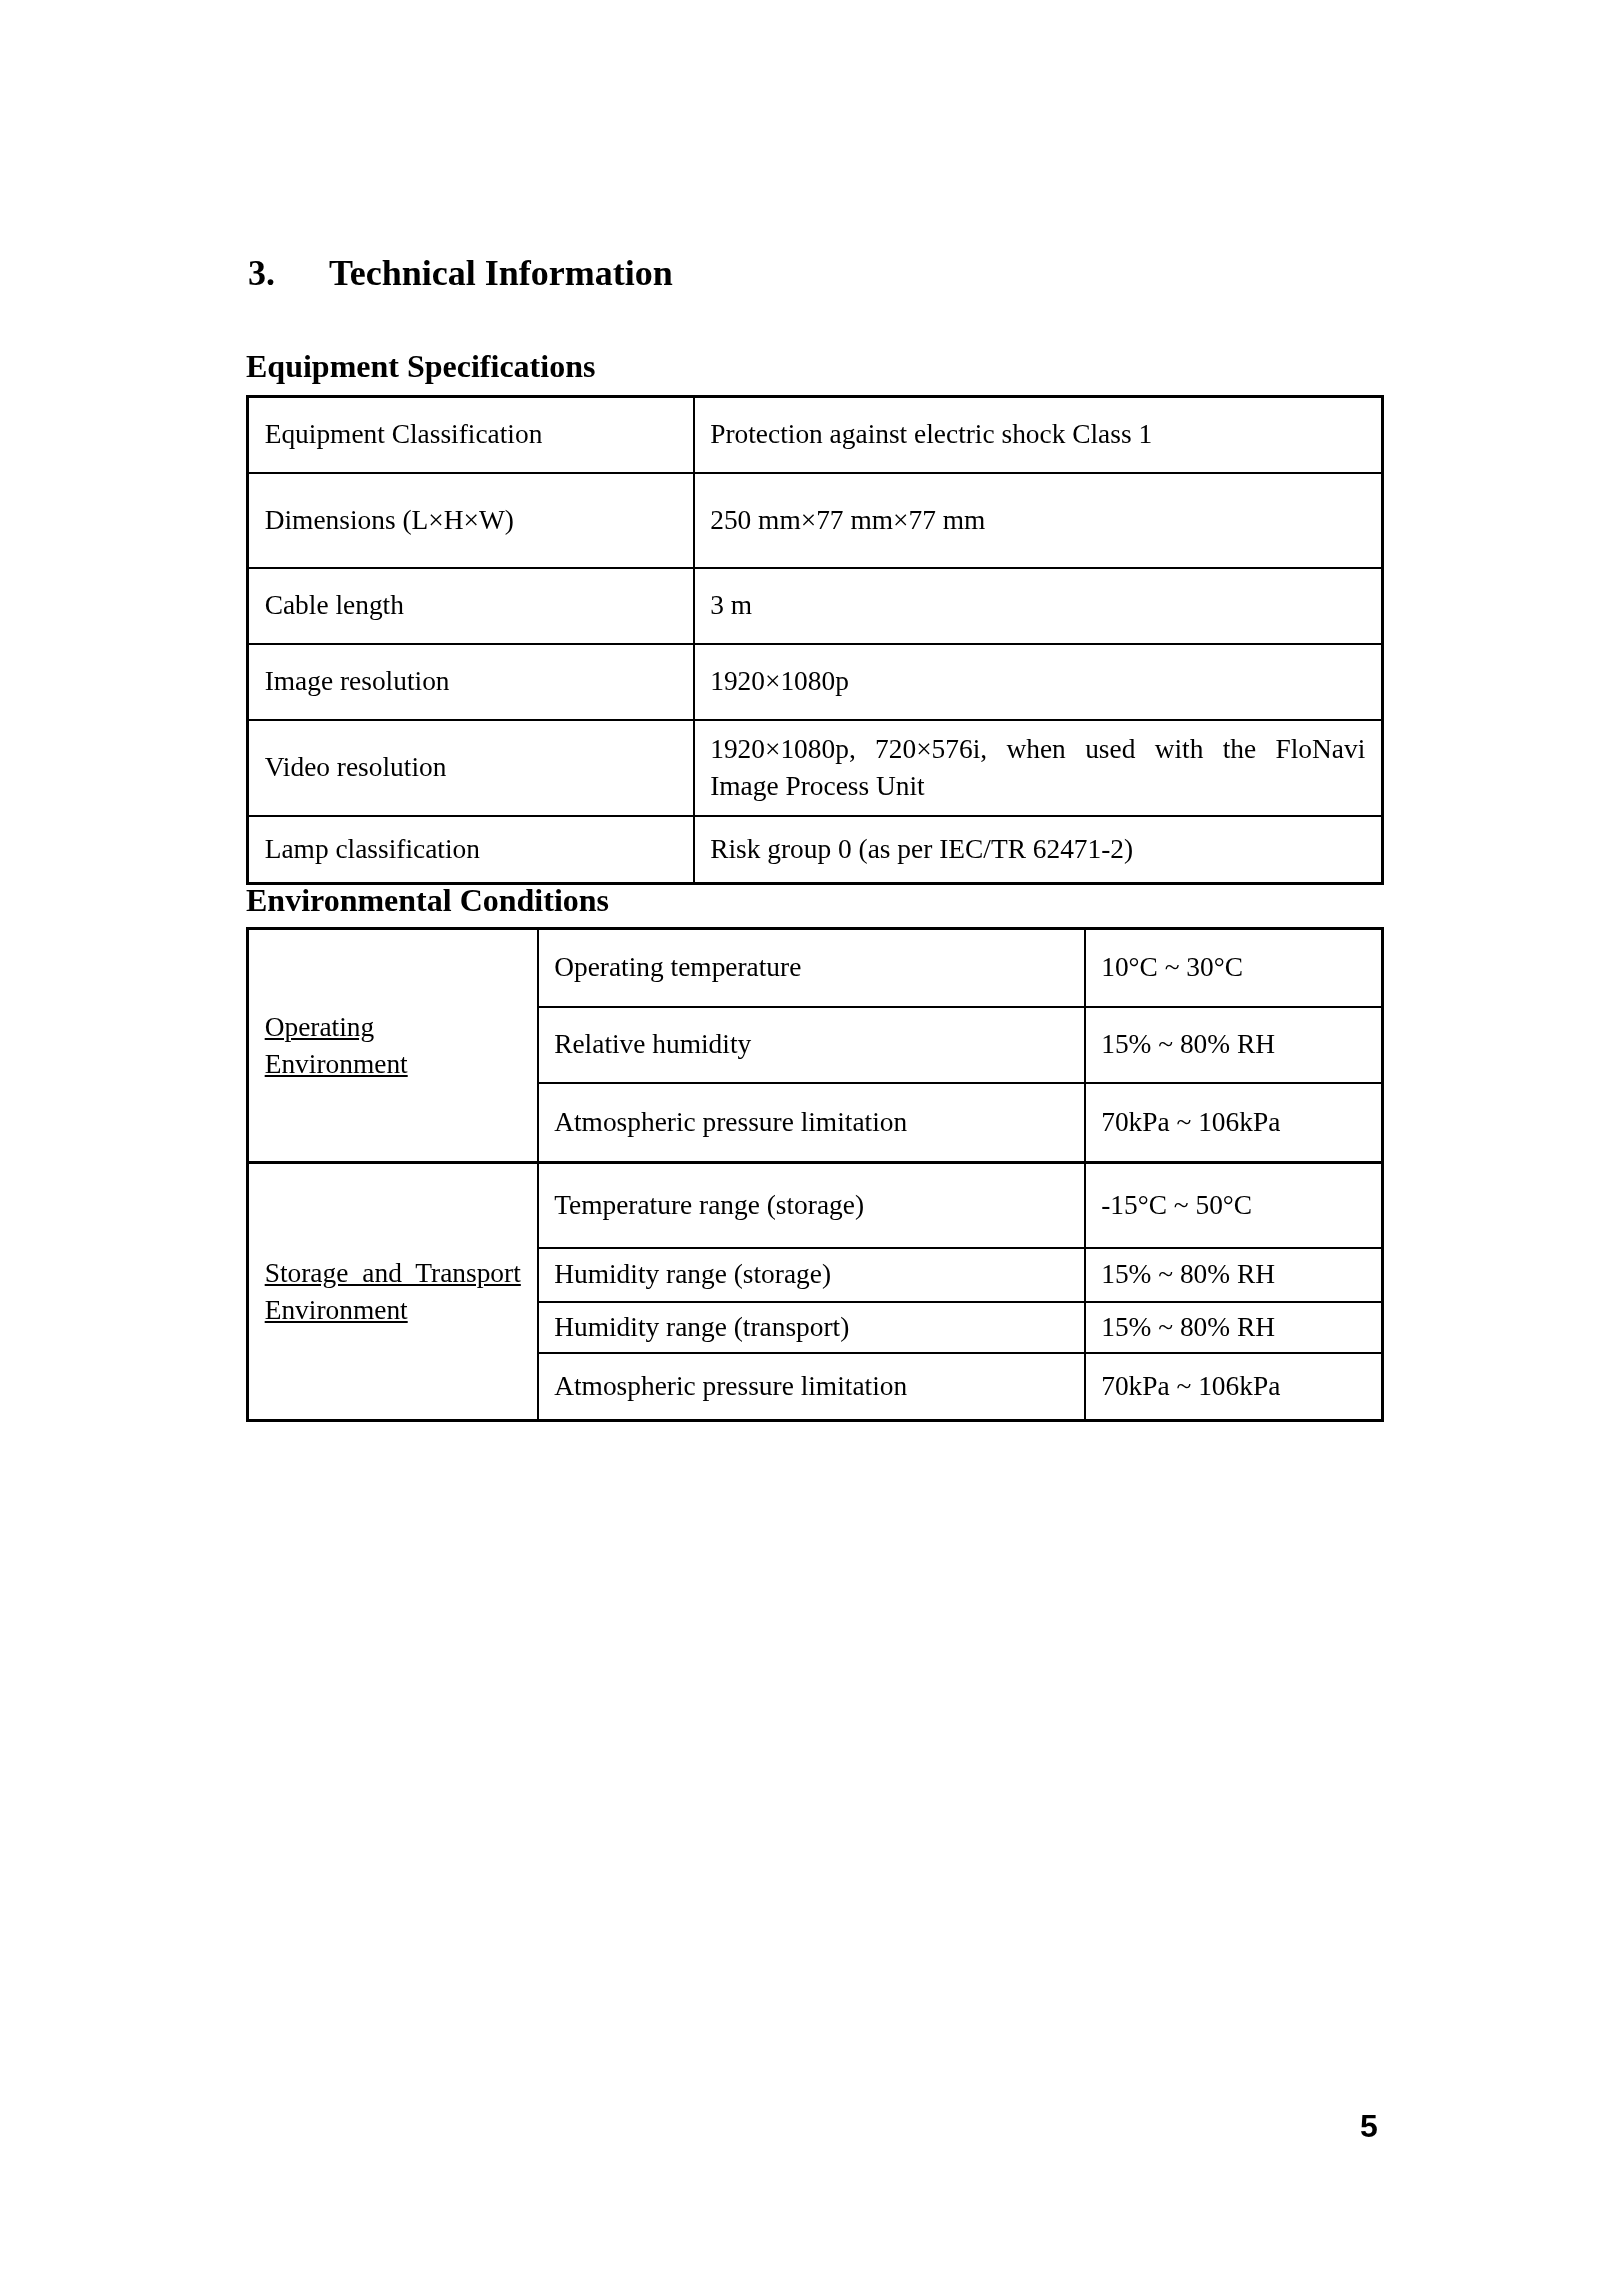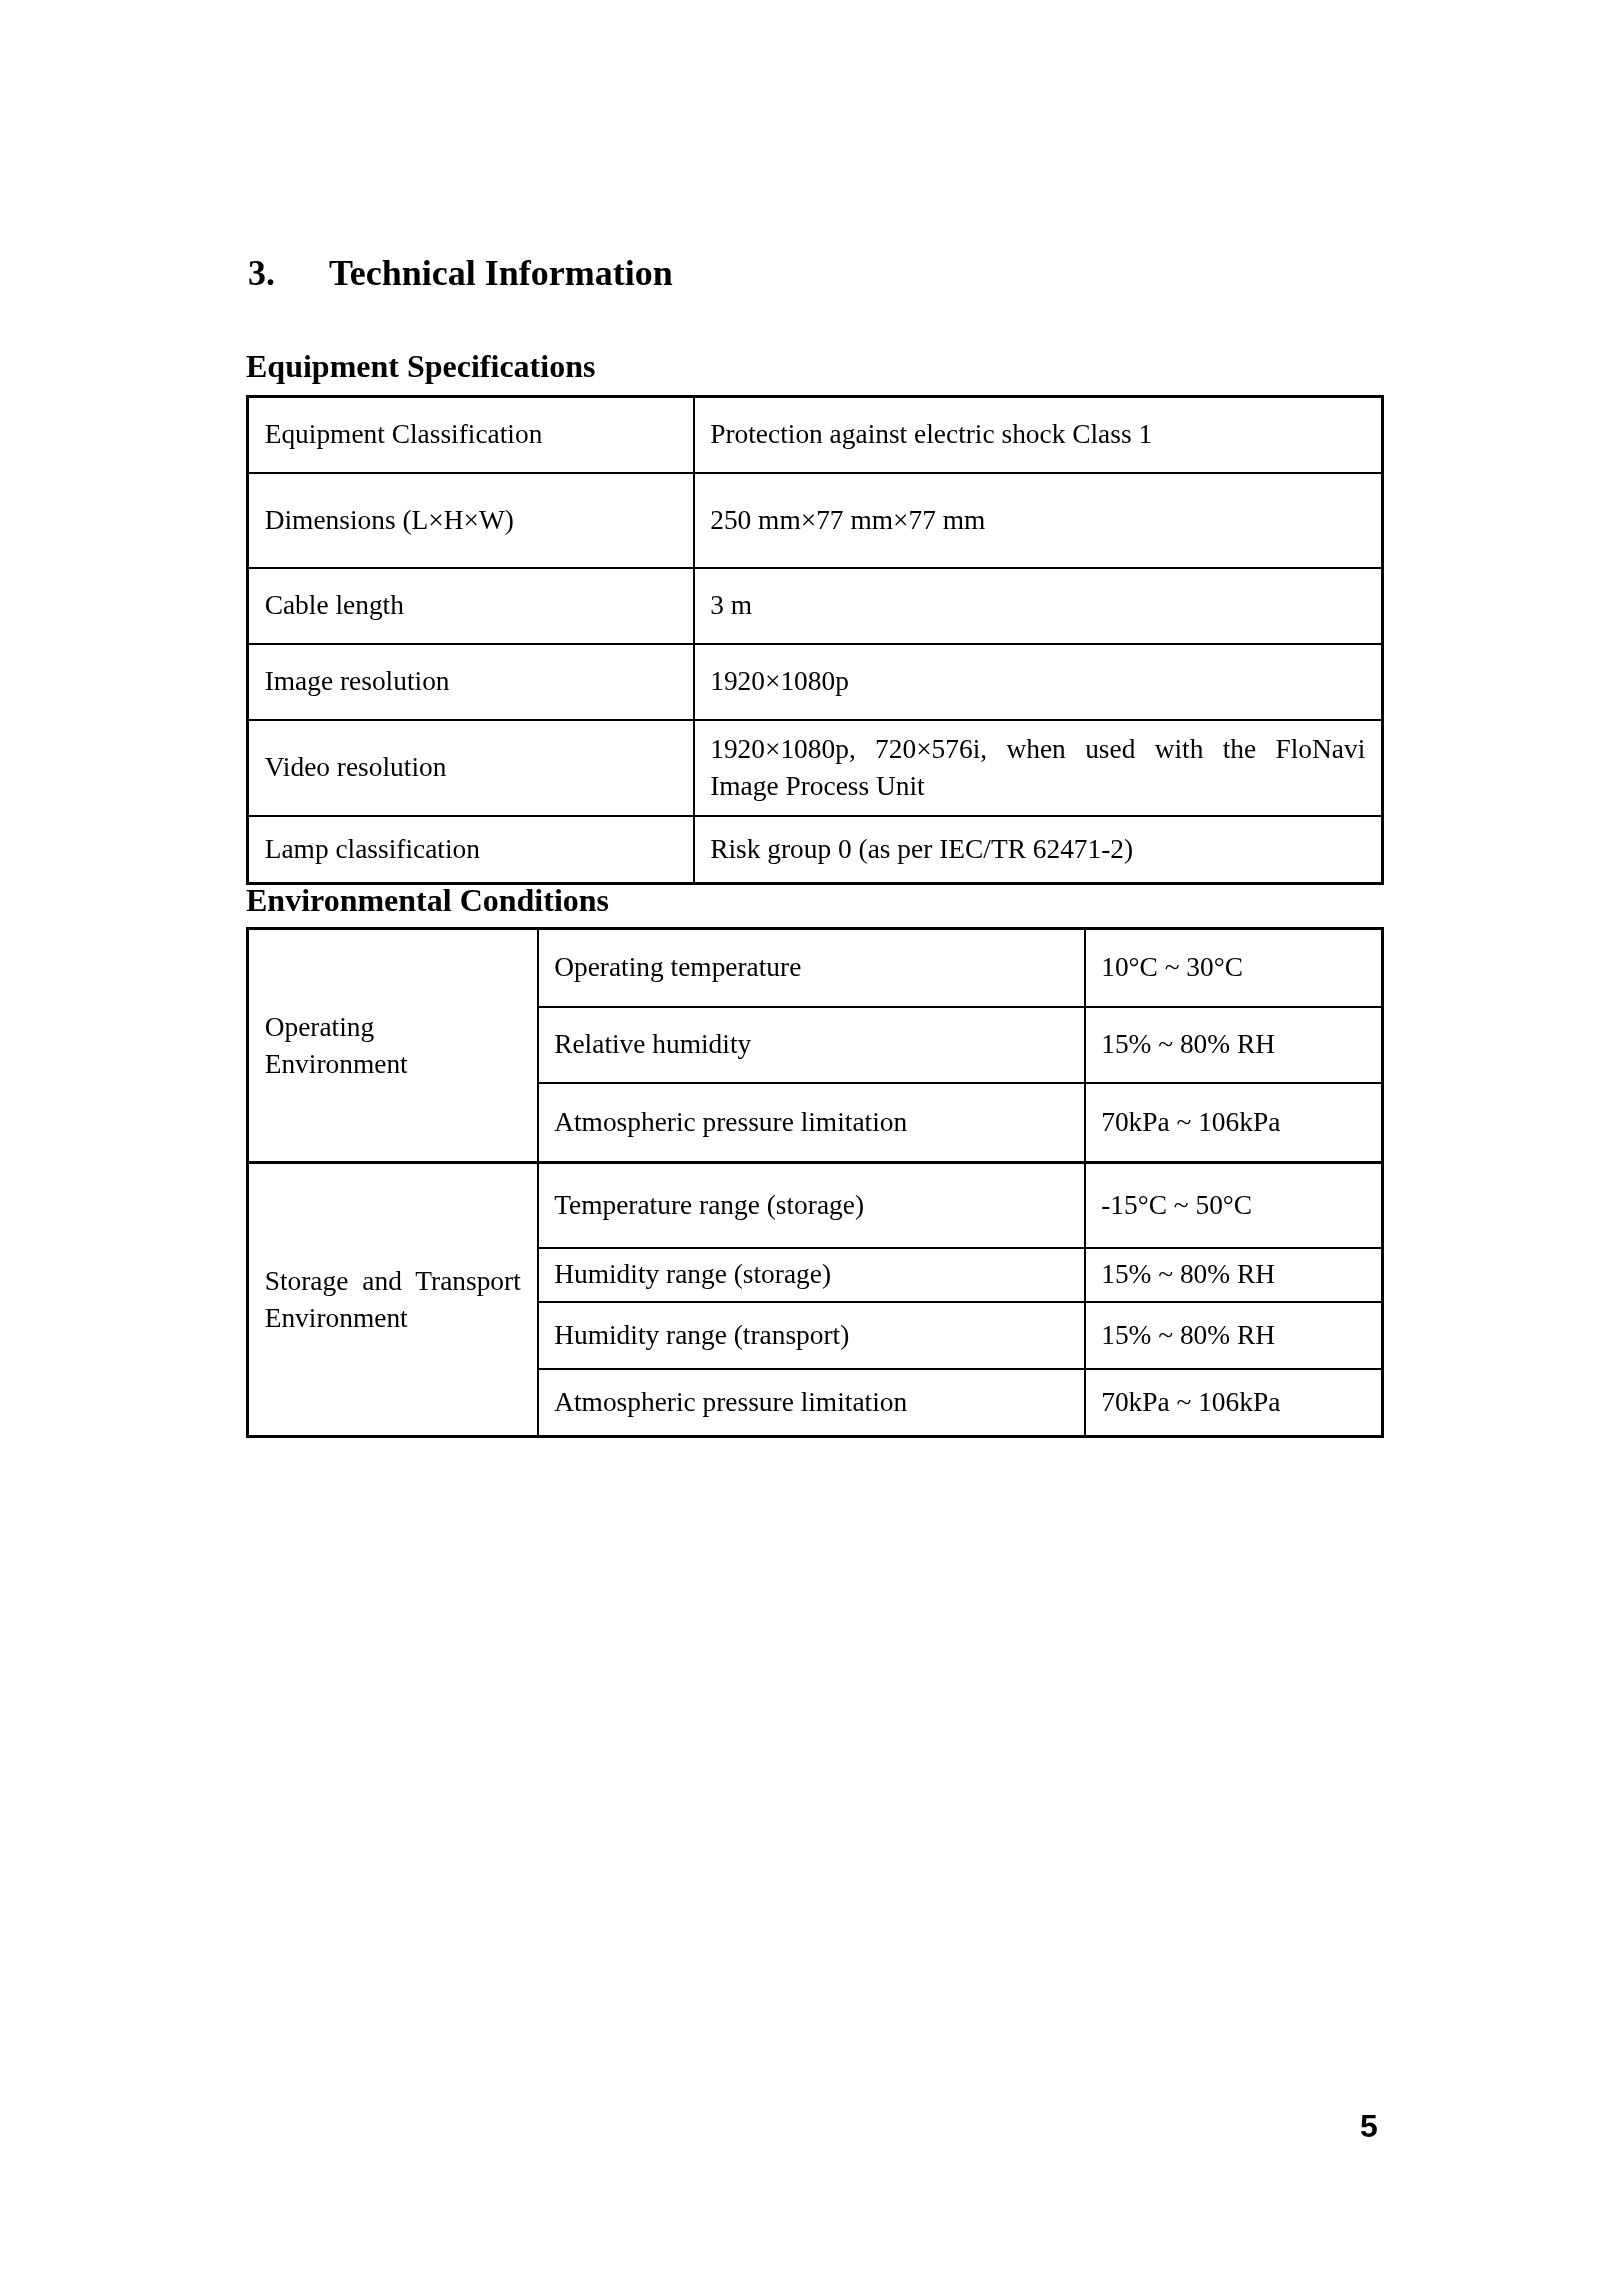--- a/index.html
+++ b/index.html
@@ -47,21 +47,21 @@
     border-bottom-width: 2.9px;
     font-size: 27.4px;
     line-height: 1.35;
     vertical-align: middle;
     padding: 5.9px 15.7px;
     color: #000;
     word-spacing: normal;
   }
   .t2 tr.sep td { border-top-width: 3.9px; }
   td.justify { text-align: justify; }
-  td.group-cell { padding-left: 14.7px; padding-right: 14.7px; text-align: justify; }
+  td.group-cell { padding-left: 14.7px; padding-right: 14.7px; text-align: justify; text-decoration: underline; }
   .pagenum {
     position: absolute;
     left: 1360px;
     top: 2109px;
     font-family: "Liberation Sans", "DejaVu Sans", sans-serif;
     font-size: 32px;
     font-weight: bold;
     line-height: 1.1;
   }
 </style>
@@ -133,21 +133,21 @@
       </tr>
       <tr class="sep" style="height:85px">
         <td class="group-cell" rowspan="4">Storage and Transport Environment</td>
         <td>Temperature range (storage)</td>
         <td>-15°C ~ 50°C</td>
       </tr>
       <tr style="height:54px">
         <td>Humidity range (storage)</td>
         <td>15% ~ 80% RH</td>
       </tr>
-      <tr style="height:67px">
+      <tr style="height:51px">
         <td>Humidity range (transport)</td>
         <td>15% ~ 80% RH</td>
       </tr>
       <tr style="height:68px">
         <td>Atmospheric pressure limitation</td>
         <td>70kPa ~ 106kPa</td>
       </tr>
     </tbody>
   </table>
 

